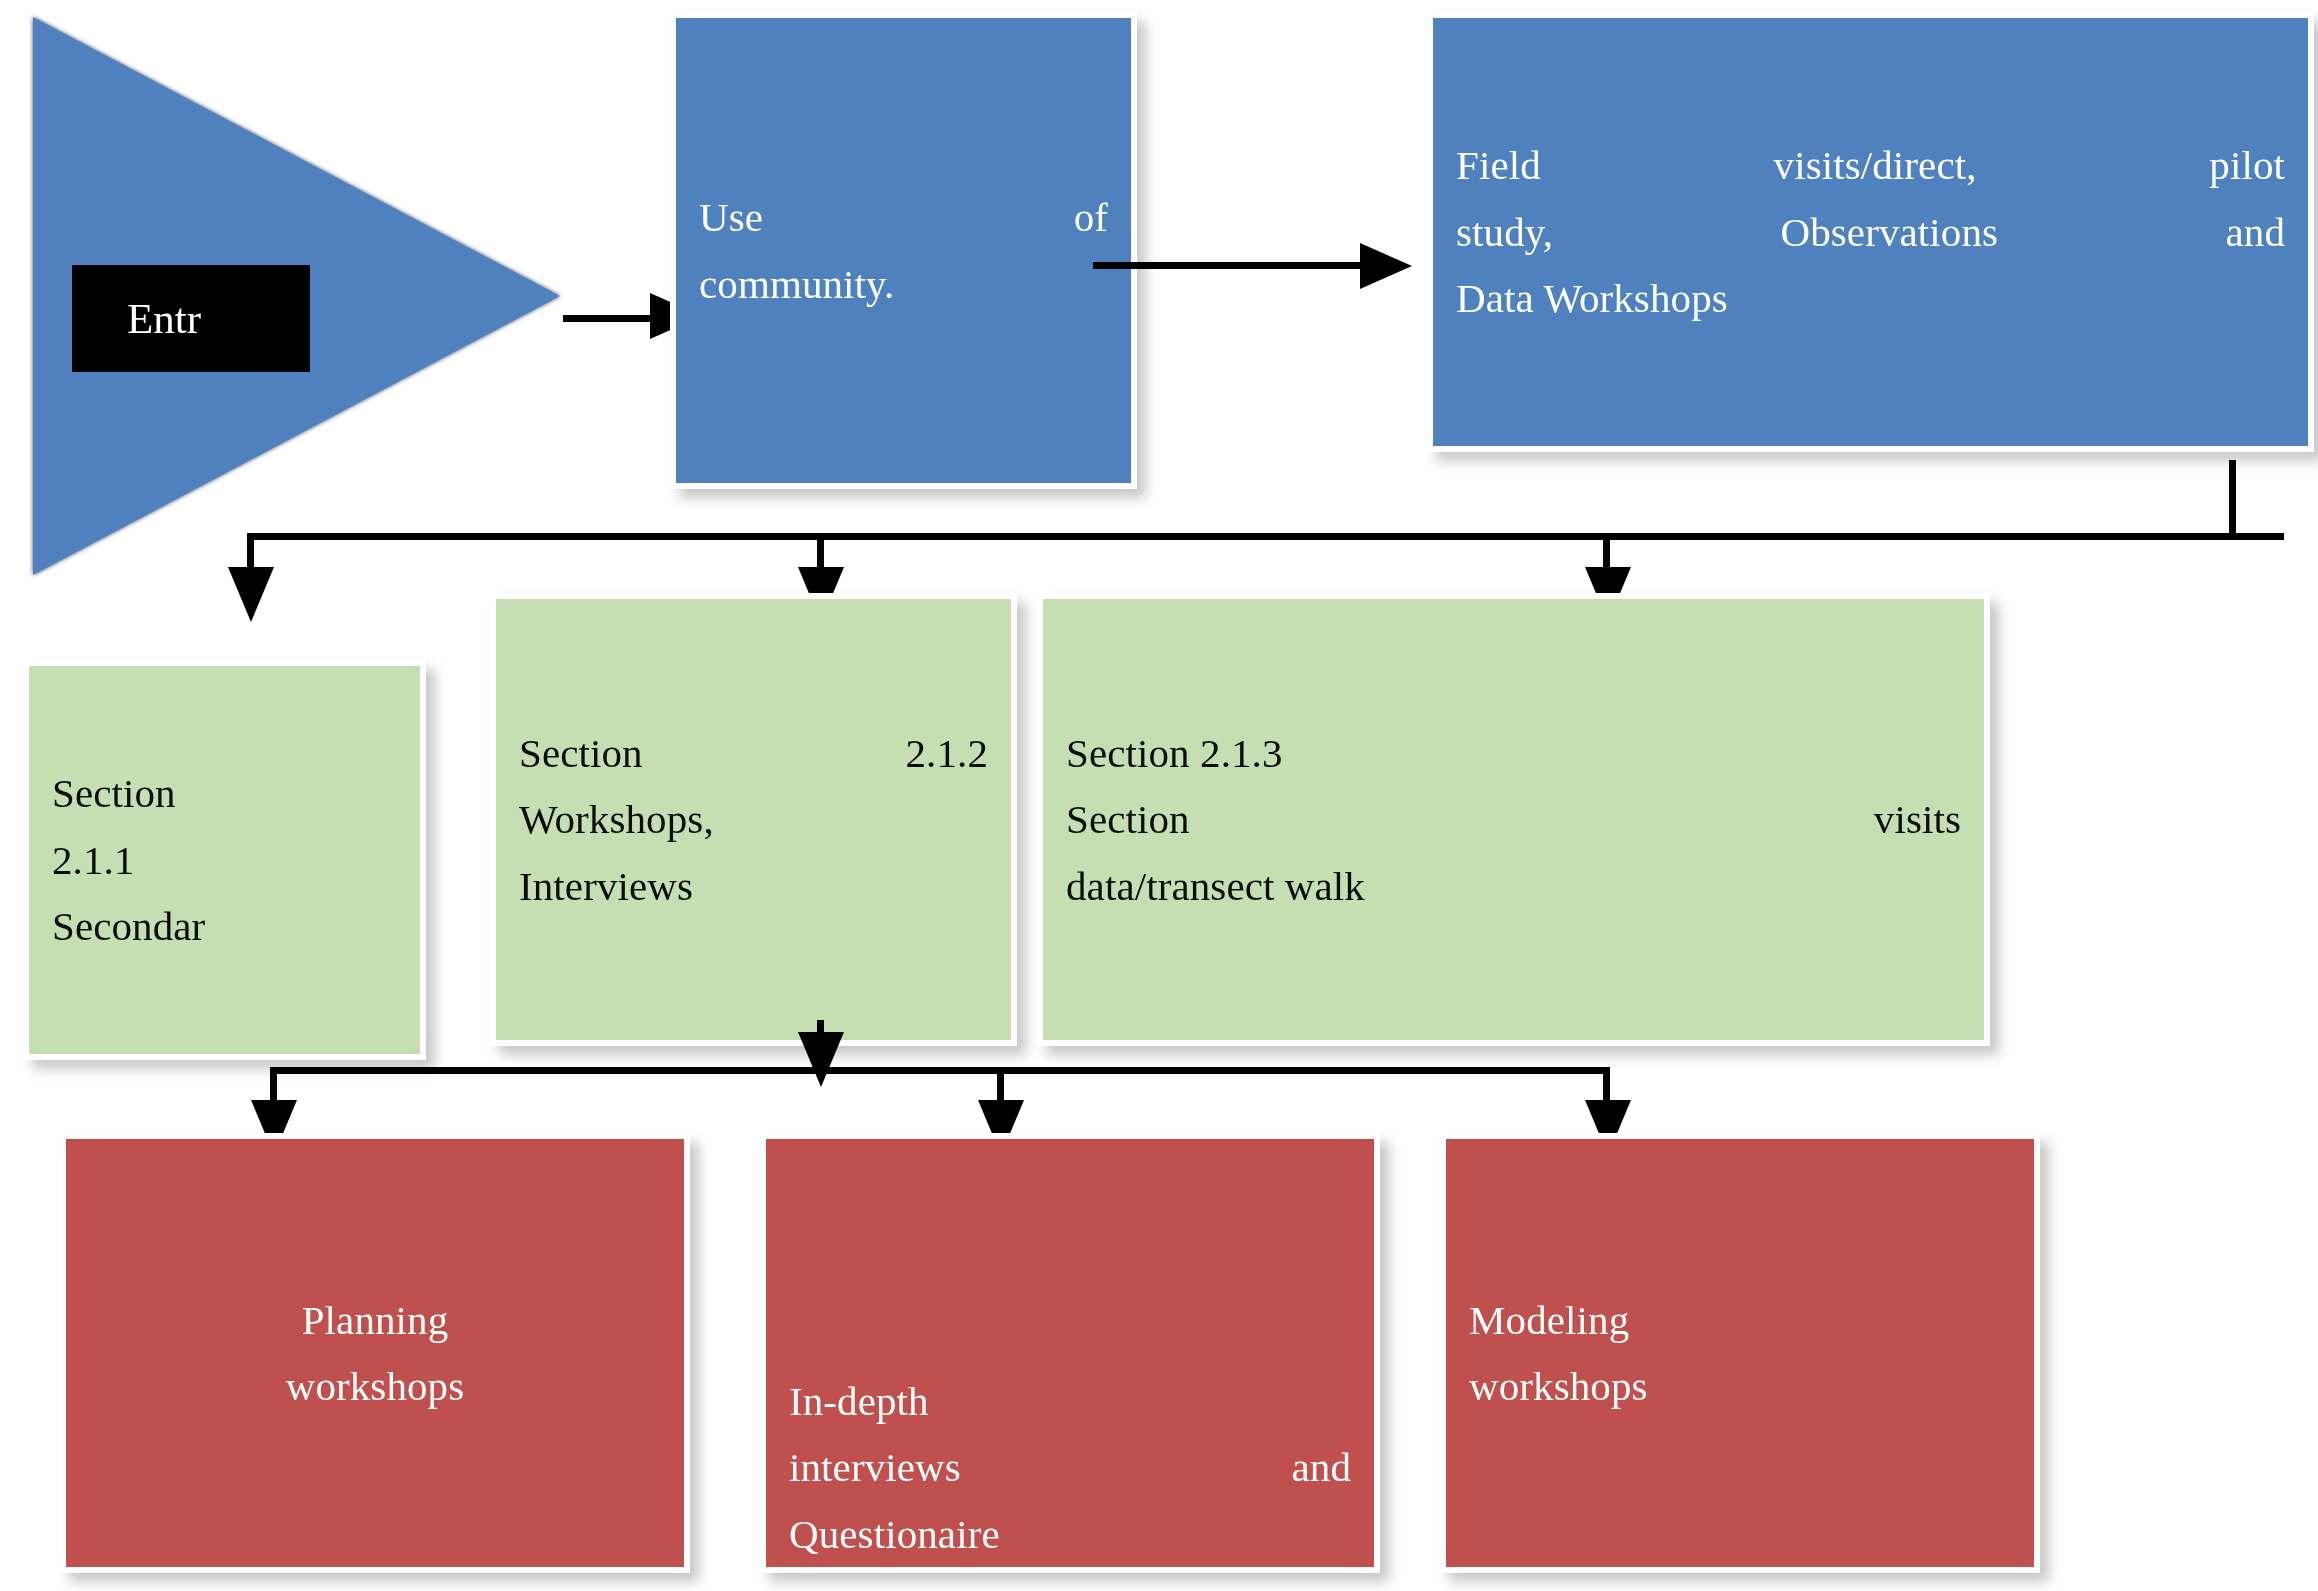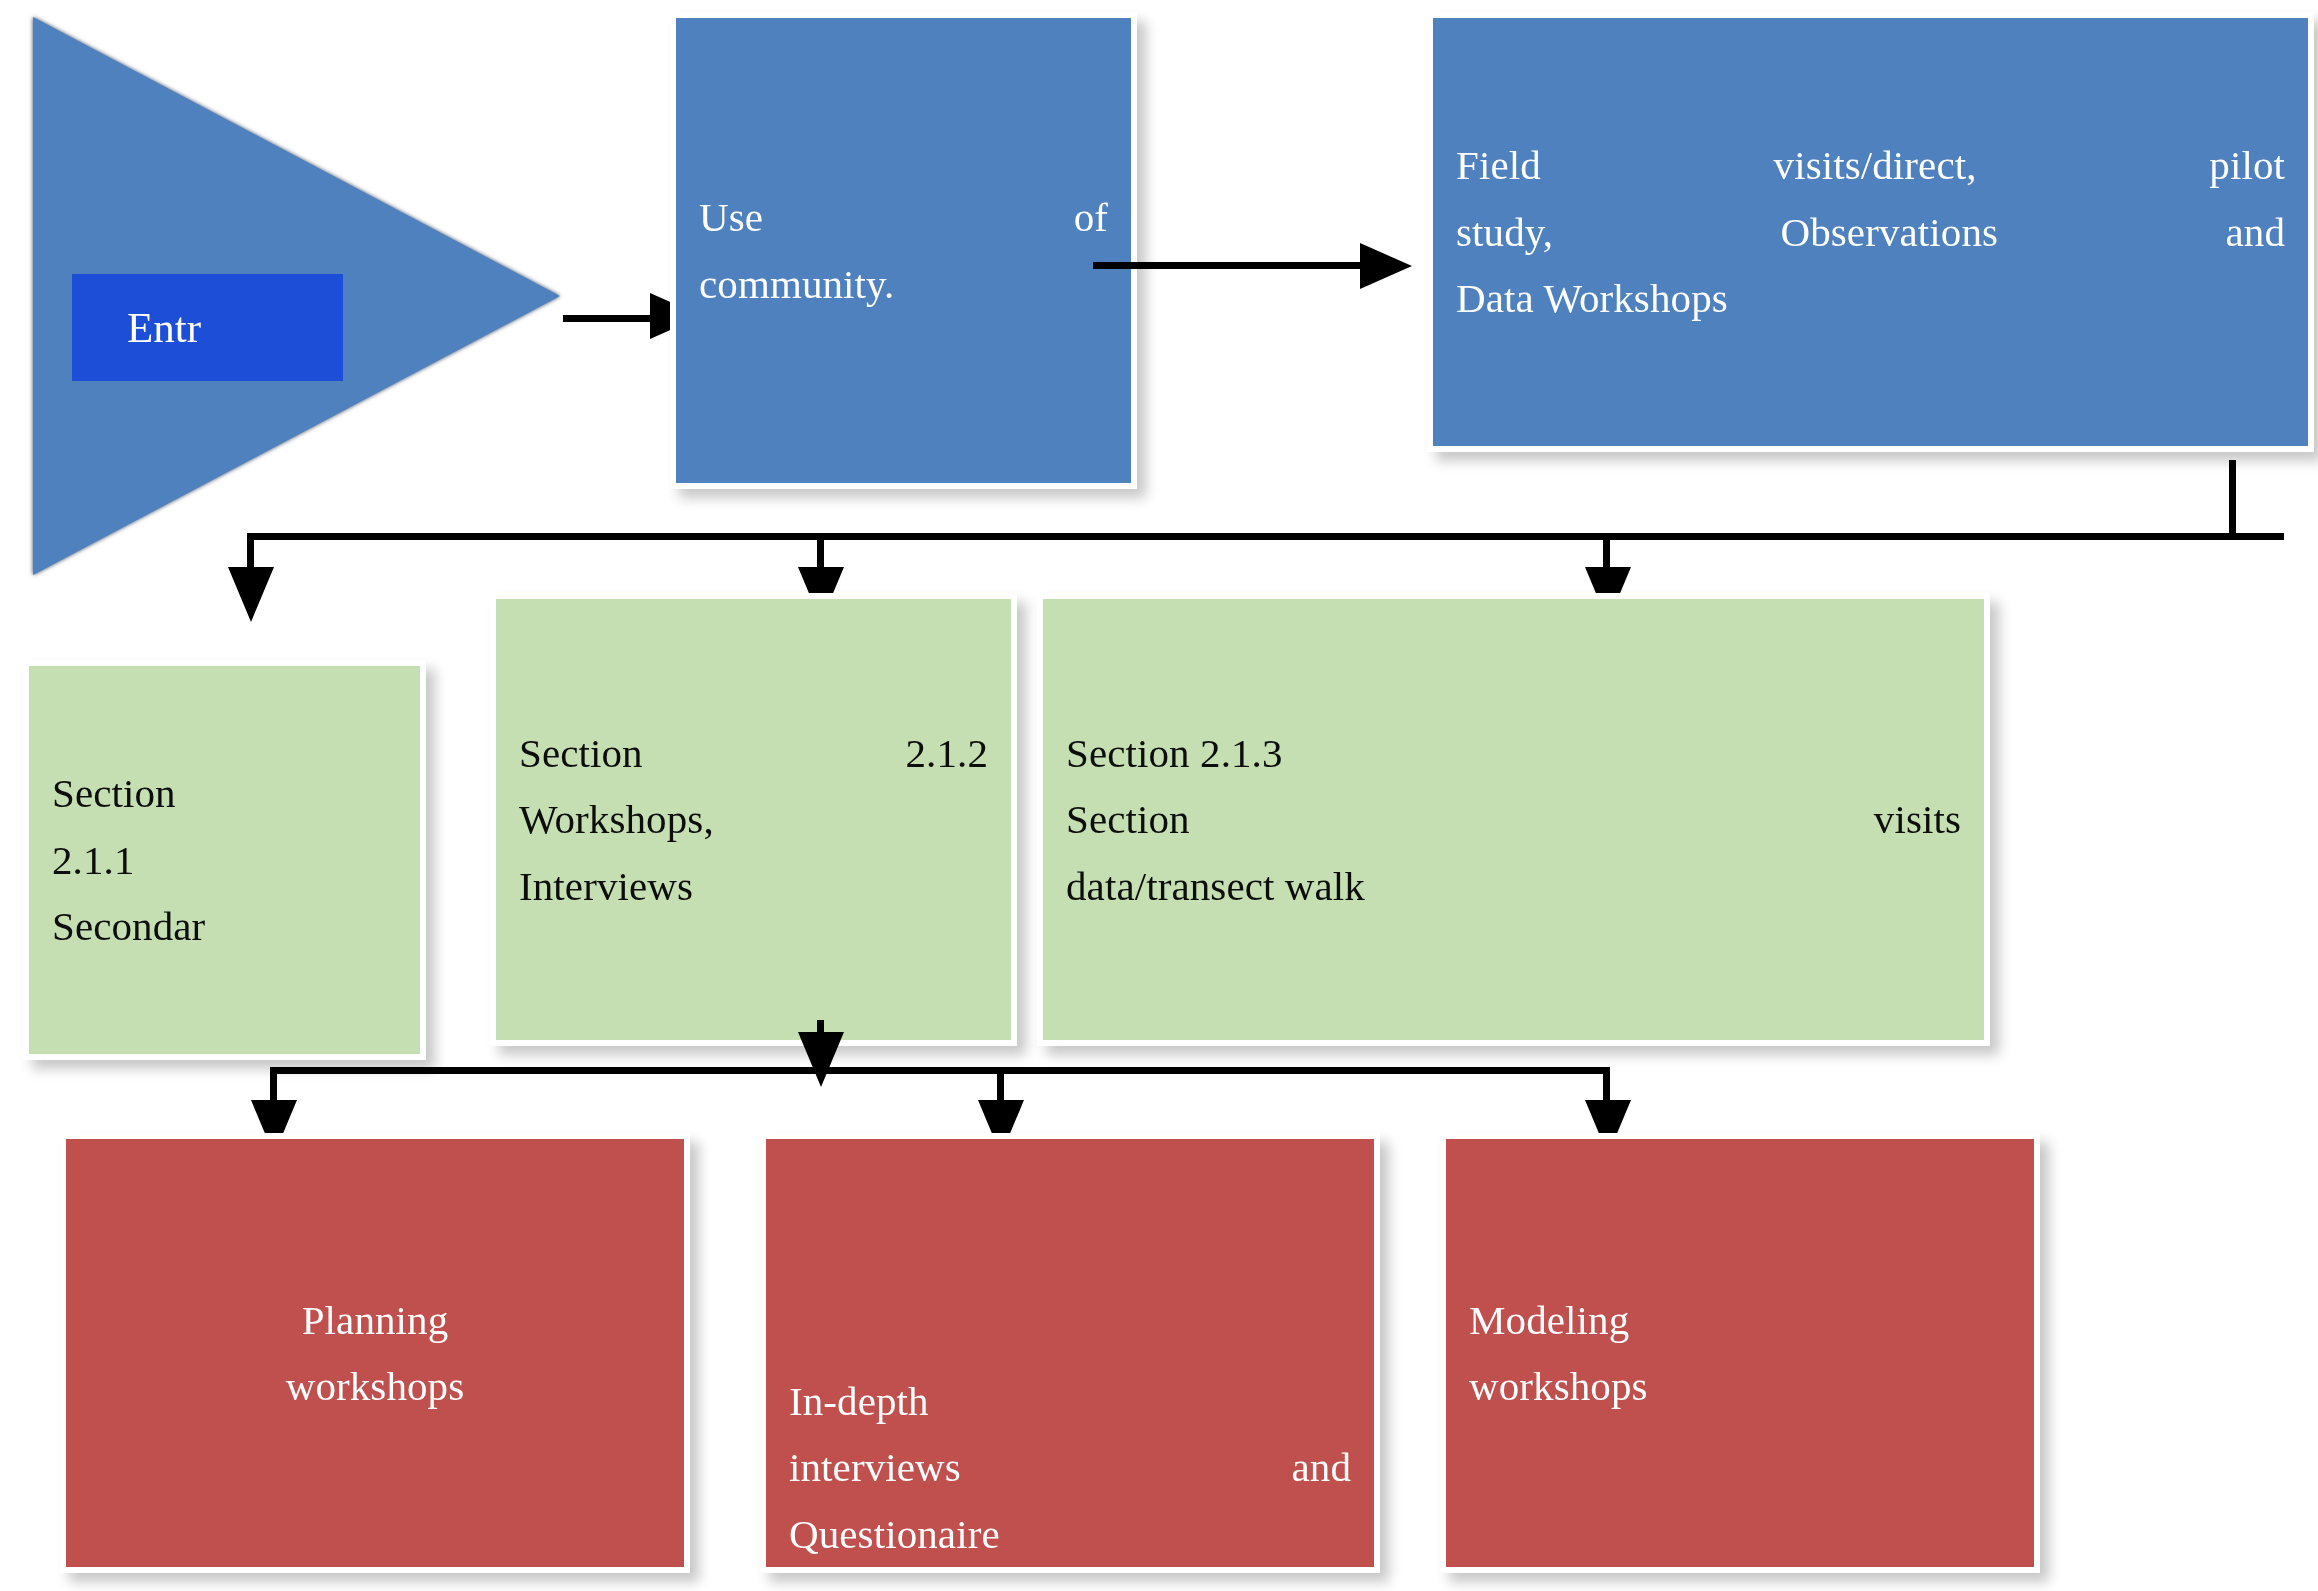--- a/index.html
+++ b/index.html
@@ -61,24 +61,24 @@
     width: 0;
     height: 0;
     border-top: 279px solid transparent;
     border-bottom: 279px solid transparent;
     border-left: 527px solid #4e81bd;
     filter: drop-shadow(0px 0px 2px rgba(20,40,70,0.85));
   }
   #entry-label {
     position: absolute;
     left: 72px;
-    top: 274px;
-    width: 271px;
+    top: 265px;
+    width: 238px;
     height: 107px;
-    background: #1d4ed8;
+    background: #000000;
     display: flex;
     align-items: center;
     justify-content: flex-start;
   }
   #entry-label .txt {
     color: #ffffff;
     font-size: 43px;
     padding-left: 55px;
   }
 

